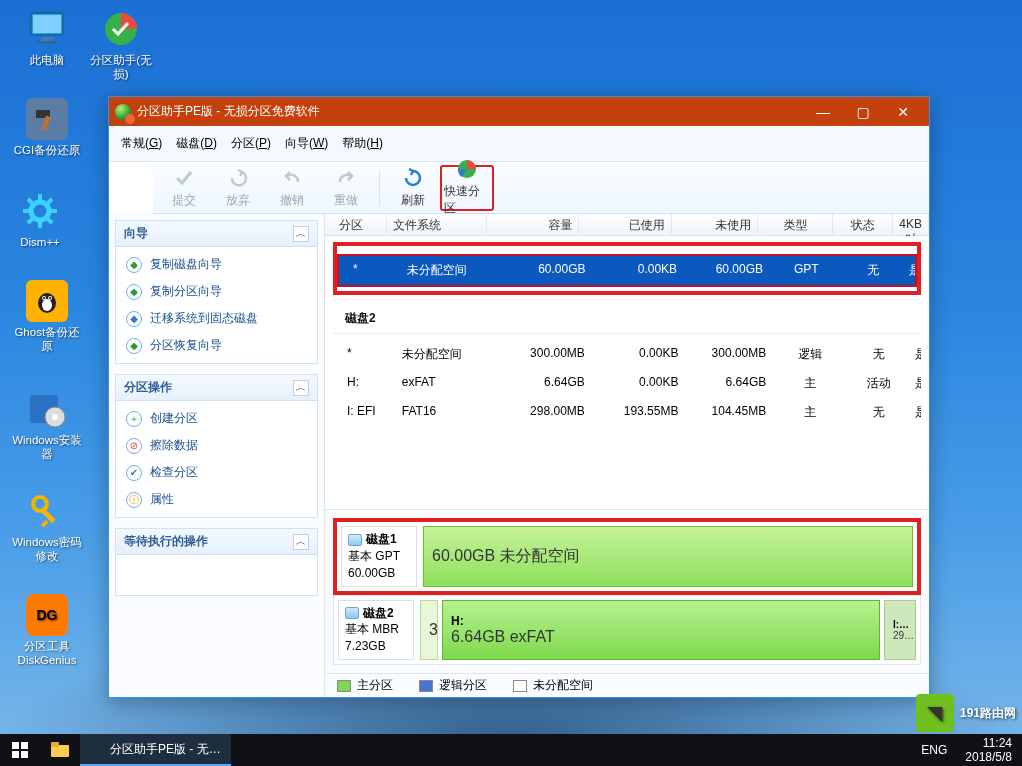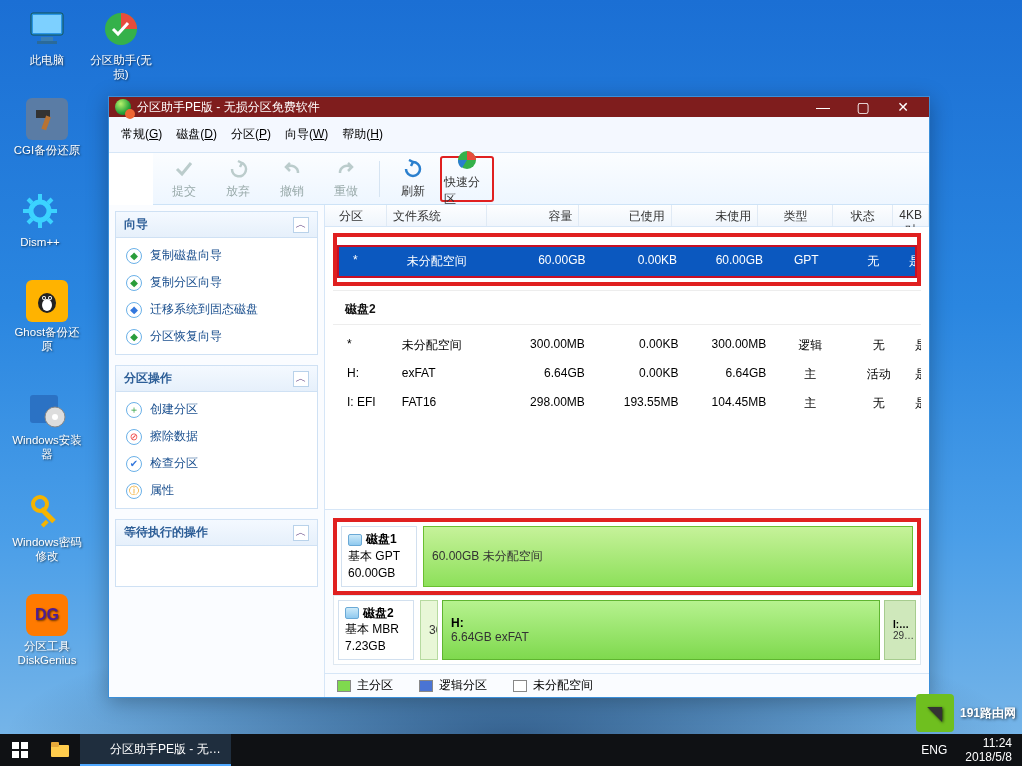--- a/index.html
+++ b/index.html
@@ -6,21 +6,21 @@
 body { width: 1022px; height: 766px; background: linear-gradient(180deg,#1b6fd4 0%,#2a86e0 40%,#4a9ee8 70%,#7cb8e8 100%); overflow: hidden; position: relative; }
 body::before { content:""; position:absolute; left:0; right:0; bottom:30px; height:120px; background:radial-gradient(ellipse at 50% 100%, rgba(10,40,80,.6), transparent 70%); }
 
 
 .desktop-icon { position: absolute; width: 70px; text-align: center; color: #fff; text-shadow: 1px 1px 2px rgba(0,0,0,.6); cursor: pointer; }
 .desktop-icon .ico { width: 42px; height: 42px; margin: 0 auto 4px; display:flex; align-items:center; justify-content:center; border-radius:6px; }
 .desktop-icon span { font-size: 11.5px; line-height: 1.2; display:block; }
 
 
 .window { position: absolute; left: 108px; top: 96px; width: 822px; height: 602px; background: #fff; border: 1px solid #3b8fd9; box-shadow: 0 4px 20px rgba(0,0,0,.3); display:flex; flex-direction:column; }
-.titlebar { height: 20px; background: #7f1d1d; display:flex; align-items:center; color:#fff; padding: 8px 6px; }
+.titlebar { height: 29px; background: #c2410c; display:flex; align-items:center; color:#fff; padding: 8px 6px; }
 .titlebar .ticon { width:16px; height:16px; margin-right:6px; border-radius:50%; background: radial-gradient(circle at 35% 30%,#b7f26c,#27a23a 60%,#176b24); position:relative; }
 .titlebar .ticon::after{content:"";position:absolute;right:-4px;bottom:-4px;width:10px;height:10px;border-radius:50%;background:#e63;}
 .titlebar .title { flex:1; }
 .winbtn { width: 40px; height: 24px; display:flex; align-items:center; justify-content:center; color:#fff; font-size:14px; }
 
 .menubar { height: 36px; background:#f4f8ff; border-bottom:1px solid #d6e6f7; display:flex; align-items:center; padding: 0 6px; gap:2px; }
 .menubar .mitem { padding: 2px 6px; }
 .menubar .mitem u { text-decoration: underline; }
 
 .toolbar { height: 52px; background: linear-gradient(#fbfdff,#eef6ff); border-bottom:1px solid #cde3f7; display:flex; align-items:center; padding: 0 4px; margin-left: 44px; }
@@ -63,21 +63,21 @@
 .dblock.nb { border:1px solid #dfe8f1; padding:4px; }
 .dleft { width:76px; border:1px solid #d2e0ef; padding:4px 6px; line-height:1.4; }
 .dleft .dicon{display:inline-block;width:14px;height:12px;background:linear-gradient(#cdeaf9,#8fc9ef);border:1px solid #6aa9d6;border-radius:2px;margin-right:4px;vertical-align:middle;}
 .dbar { flex:1; display:flex; gap:4px; min-width:0;}
 .seg { border:1px solid #9fb; padding:6px 8px; display:flex; flex-direction:column; justify-content:center; min-width:0; }
 .seg.green { background: linear-gradient(#c6f29a,#8de05a); border-color:#6abf30; flex:1;}
 .seg.small { width:15px; background:#e8f7d7; border-color:#b6daa0; font-size:11px; text-align:center; overflow:hidden;}
 .seg.primary { background: linear-gradient(#b6f28f,#7fd94e); border-color:#5fb530; flex:1;}
 .seg.tiny { width:32px; background:#cfe8bb;border-color:#a7cc8f; }
 .seg b { font-weight:bold; font-size:12px; }
-.seg span { font-size:12px; color:#333; }
+.seg span { font-size:16px; color:#333; }
 
 .legend { height:24px; border-top:1px solid #d6e6f7; display:flex; align-items:center; gap:26px; padding:0 12px; background:#fafcff; }
 .legend .lg{display:flex;align-items:center;gap:6px;}
 .legend .sw{width:14px;height:12px;border:1px solid #888;}
 .sw.g{background:#7fd94e;} .sw.b{background:#4a74d4;} .sw.w{background:#fff;}
 
 
 .taskbar { position:absolute; left:0; right:0; bottom:0; height:32px; background:#0f1114; display:flex; align-items:center; color:#fff; }
 .taskbar .tb { height:32px; min-width:40px; display:flex; align-items:center; justify-content:center; padding:0 8px; }
 .taskbar .task { background:#1f2e3e; border-bottom:2px solid #4fa8ff; height:32px; display:flex; align-items:center; gap:6px; padding:0 10px; font-size:12px;}
@@ -167,21 +167,21 @@
       <svg width="38" height="38" viewBox="0 0 38 38">
         <circle cx="12" cy="12" r="7" fill="none" stroke="#f5b400" stroke-width="4"></circle>
         <rect x="15" y="15" width="18" height="5" fill="#f5b400" transform="rotate(45 15 15)"></rect>
         <rect x="26" y="22" width="4" height="7" fill="#f5b400" transform="rotate(45 15 15)"></rect>
       </svg>
     </div>
   <span>Windows密码修改</span>
 </div>
 <div class="desktop-icon" style="left:12px;top:594px">
   <div class="ico" style="background:#ff7a00;border-radius:8px">
-      <b style="color:#4c1d95;font-size:16px">DG</b>
+      <b style="color:#000000;font-size:14px">DG</b>
     </div>
   <span>分区工具DiskGenius</span>
 </div>
 
 <div class="window">
   <div class="titlebar">
     <div class="ticon"></div>
     <div class="title">分区助手PE版 - 无损分区免费软件</div>
     <div class="winbtn">—</div>
     <div class="winbtn">▢</div>

